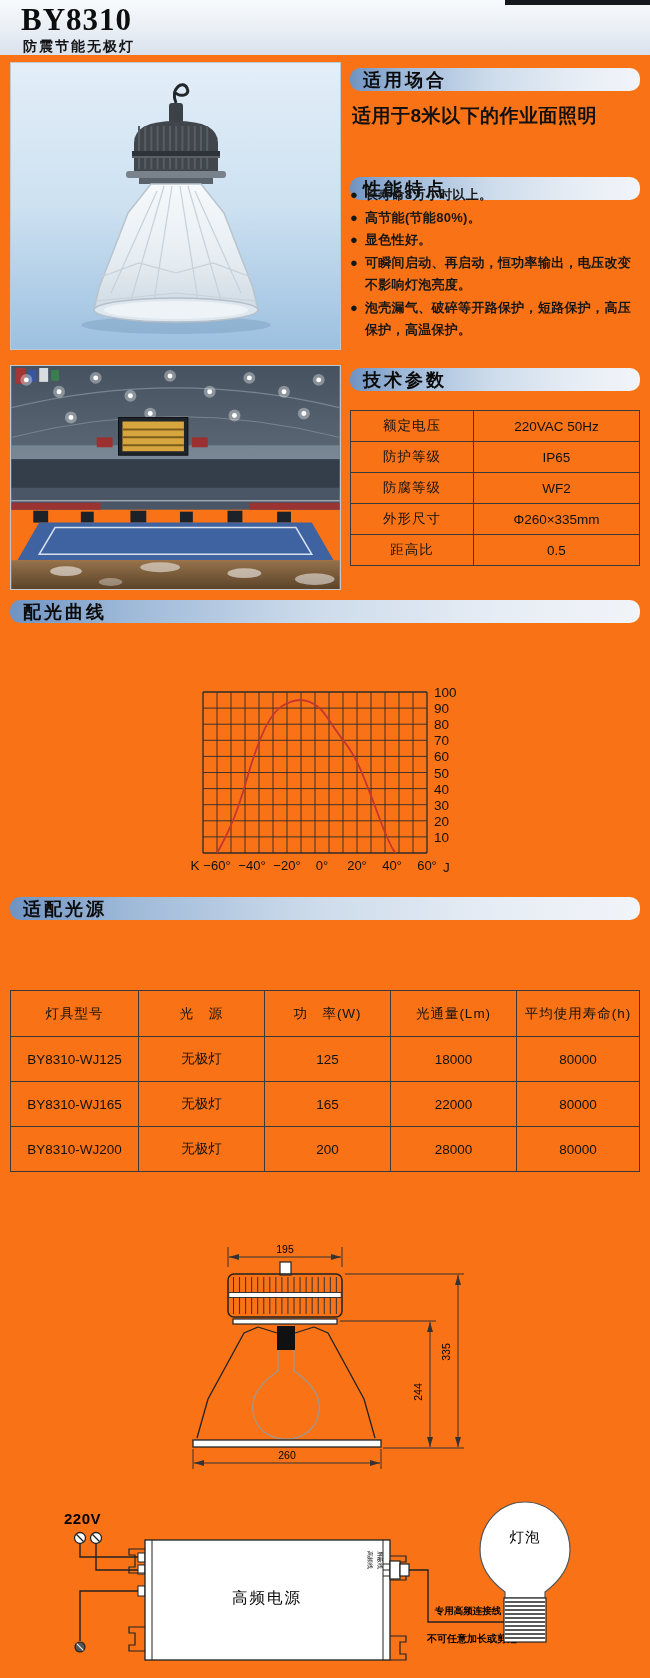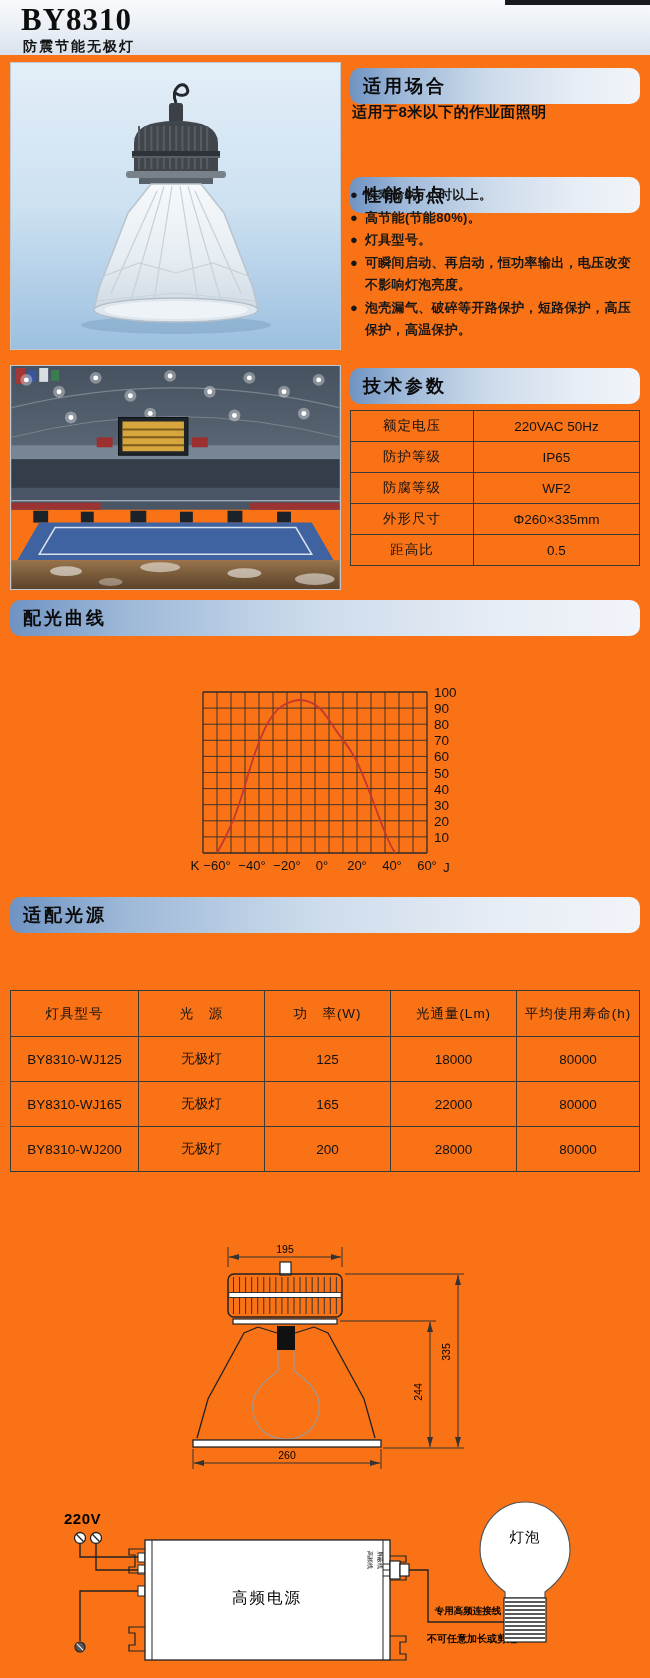--- a/index.html
+++ b/index.html
@@ -4,25 +4,25 @@
 <style>
   html,body{margin:0;padding:0;background:#ffffff;}
   body{font-family:"Liberation Sans","DejaVu Sans",sans-serif;color:#111;}
   .page{position:relative;width:650px;height:1678px;background:#f97316;overflow:hidden;}
   .topband{position:absolute;left:0;top:0;width:650px;height:55px;
     background:linear-gradient(180deg,#f8fafc 0%,#e7edf4 60%,#d8e1ec 100%);}
   .topstrip{position:absolute;left:505px;top:0;width:145px;height:5px;background:#15181c;}
   .title{position:absolute;left:21px;top:2px;font-family:"Liberation Serif","DejaVu Serif",serif;
     font-size:31px;font-weight:bold;letter-spacing:1px;color:#0d0d0d;}
   .subtitle{position:absolute;left:23px;top:38px;font-size:14px;font-weight:bold;letter-spacing:2px;color:#151515;}
-  .pill{position:absolute;height:36px;border-radius:10px;display:flex;align-items:center;
+  .pill{position:absolute;height:23px;border-radius:10px;display:flex;align-items:center;
     padding-left:13px;box-sizing:border-box;font-size:18px;font-weight:bold;letter-spacing:3px;color:#0b0b0b;
     background:linear-gradient(90deg,#6f93c2 0%,#9db8d8 18%,#ccdbeb 48%,#e7edf5 78%,#f1f4f9 100%);}
   .photo{position:absolute;border:1px solid #bfc9d2;box-sizing:border-box;}
-  .apptext{position:absolute;left:352px;top:103px;width:288px;font-size:15px;font-weight:bold;letter-spacing:0.5px;}
+  .apptext{position:absolute;left:352px;top:103px;width:288px;font-size:19px;font-weight:bold;letter-spacing:0.5px;}
   .bullets{position:absolute;left:350px;top:184px;width:292px;font-size:13px;font-weight:bold;
     line-height:22.5px;letter-spacing:0.3px;color:#161616;}
   .bullets .li{display:flex;}
   .bullets .dot{width:15px;flex:none;}
   table{border-collapse:collapse;}
   .techtable{position:absolute;left:350px;top:410px;width:290px;}
   .techtable td{border:1px solid #3a3a3a;font-size:13.5px;text-align:center;height:30px;padding:0;}
   .techtable td.lbl{width:122px;letter-spacing:1px;}
   .lstable{position:absolute;left:10px;top:963px;width:630px;margin-top:27px;}
   .lstable th,.lstable td{border:1px solid #3a3a3a;font-size:13.5px;font-weight:normal;text-align:center;padding:0;}
@@ -106,21 +106,21 @@
     <div class="li">
         <span class="dot">●</span>
         <span>长寿命8万小时以上。</span>
       </div>
     <div class="li">
         <span class="dot">●</span>
         <span>高节能(节能80%)。</span>
       </div>
     <div class="li">
         <span class="dot">●</span>
-        <span>灯具型号。</span>
+        <span>显色性好。</span>
       </div>
     <div class="li">
         <span class="dot">●</span>
         <span>可瞬间启动、再启动，恒功率输出，电压改变不影响灯泡亮度。</span>
       </div>
     <div class="li">
         <span class="dot">●</span>
         <span>泡壳漏气、破碎等开路保护，短路保护，高压保护，高温保护。</span>
       </div>
   </div>

